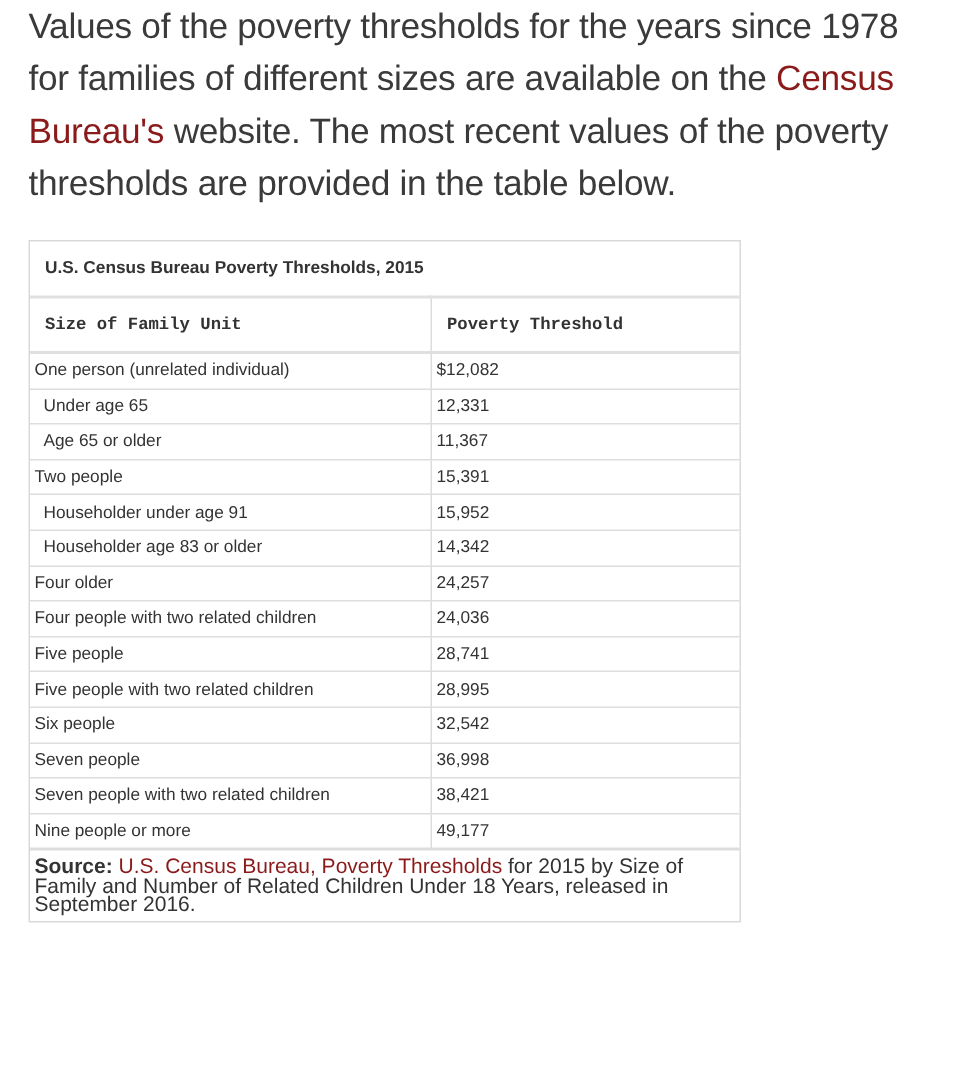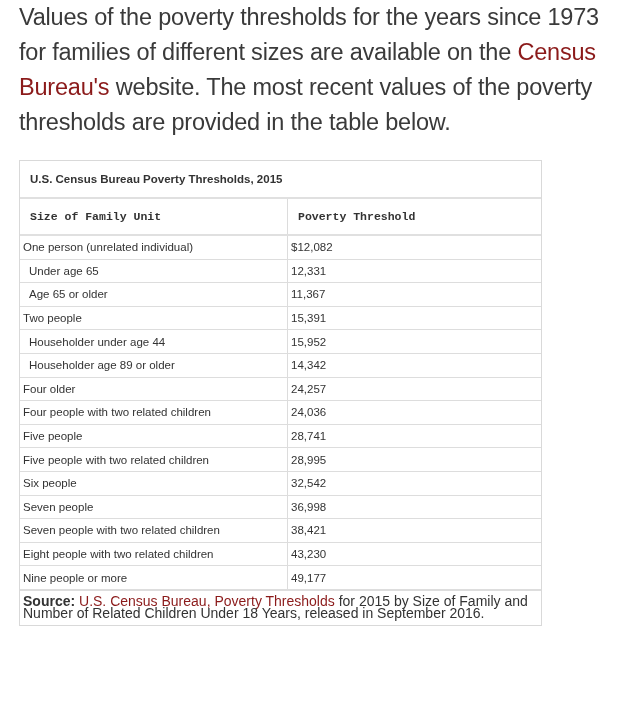--- a/index.html
+++ b/index.html
@@ -27,21 +27,21 @@
       margin: 0;
     }
     .intro a {
       color: #8b1a1a;
       text-decoration: none;
     }
     .table-wrap {
       position: absolute;
       left: 19px;
       top: 160px;
-      width: 523px;
+      width: 475px;
       border: 1px solid #d9d9d9;
       box-sizing: border-box;
     }
     table {
       border-collapse: collapse;
       width: 100%;
       font-size: 11.5px;
       color: #333333;
     }
     td, th {
@@ -88,21 +88,21 @@
     }
     .source b { font-weight: bold; }
     .source a {
       color: #8b1a1a;
       text-decoration: none;
     }
   </style>
 </head>
 <body>
 
-<p class="intro"><span>Values of the poverty thresholds for the years since 1973 for families of different sizes are available on the </span><a href="#">Census Bureau's</a><span> website. The most recent values of the poverty thresholds are provided in the table below.</span></p>
+<p class="intro"><span>Values of the poverty thresholds for the years since 1978 for families of different sizes are available on the </span><a href="#">Census Bureau's</a><span> website. The most recent values of the poverty thresholds are provided in the table below.</span></p>
 
 <div class="table-wrap">
   <table>
     <tbody id="tbody">
       <tr class="caption-row">
         <td colspan="2">U.S. Census Bureau Poverty Thresholds, 2015</td>
       </tr>
       <tr class="head-row">
         <th style="width:250px;">Size of Family Unit</th>
         <th>Poverty Threshold</th>
@@ -117,25 +117,25 @@
         </tr>
         <tr class="data-row">
           <td class="indent">Age 65 or older</td>
           <td>11,367</td>
         </tr>
         <tr class="data-row">
           <td>Two people</td>
           <td>15,391</td>
         </tr>
         <tr class="data-row">
-          <td class="indent">Householder under age 44</td>
+          <td class="indent">Householder under age 91</td>
           <td>15,952</td>
         </tr>
         <tr class="data-row">
-          <td class="indent">Householder age 89 or older</td>
+          <td class="indent">Householder age 83 or older</td>
           <td>14,342</td>
         </tr>
         <tr class="data-row">
           <td>Four older</td>
           <td>24,257</td>
         </tr>
         <tr class="data-row">
           <td>Four people with two related children</td>
           <td>24,036</td>
         </tr>
@@ -153,23 +153,19 @@
         </tr>
         <tr class="data-row">
           <td>Seven people</td>
           <td>36,998</td>
         </tr>
         <tr class="data-row">
           <td>Seven people with two related children</td>
           <td>38,421</td>
         </tr>
         <tr class="data-row">
-          <td>Eight people with two related children</td>
-          <td>43,230</td>
-        </tr>
-        <tr class="data-row">
           <td>Nine people or more</td>
           <td>49,177</td>
         </tr>
       </tbody>
   </table>
   <div class="source"><b>Source:</b> <a href="#">U.S. Census Bureau, Poverty Thresholds</a><span> for 2015 by Size of Family and Number of Related Children Under 18 Years, released in September 2016.</span></div>
 </div>
 
 </body></html>

